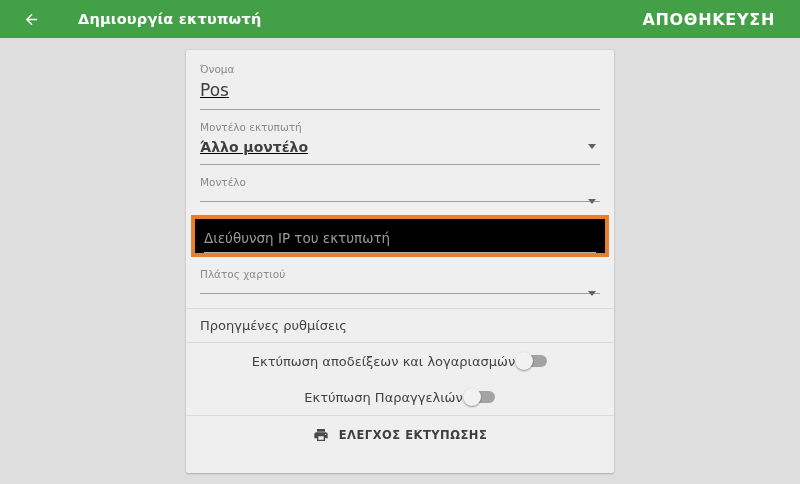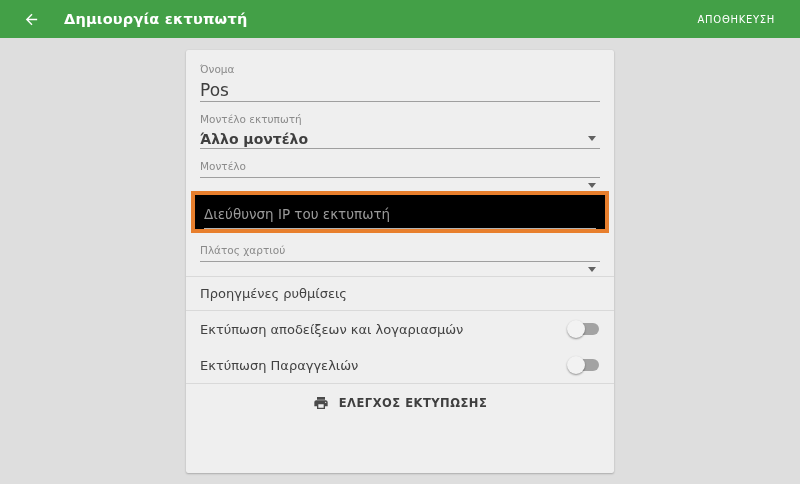--- a/index.html
+++ b/index.html
@@ -20,45 +20,46 @@
     z-index:5;
   }
   .back-btn {
     width:24px; height:24px; margin-left:19px;
     display:flex; align-items:center; justify-content:center;
     cursor:pointer;
   }
   .back-btn svg { width:17px; height:17px; fill:#ffffff; }
   .appbar-title {
     color:#ffffff; font-size:14.5px; font-weight:bold;
-    margin-left:21px; letter-spacing:0.2px;
+    margin-left:35px; letter-spacing:0.2px;
   }
   .save-btn {
     position:absolute; right:25px; top:0; height:38px;
     display:flex; align-items:center;
-    color:#ffffff; font-size:10px; font-weight:normal;
+    color:#ffffff; font-size:16px; font-weight:bold;
     letter-spacing:0.7px; cursor:pointer;
   }
 
   
   .card {
     position:absolute; left:186px; top:50px;
     width:428px; height:423px;
     background:#efefef;
     border-radius:2px;
     box-shadow:0 1px 2px rgba(0,0,0,0.22), 0 0 1px rgba(0,0,0,0.12);
   }
   .fields { padding:2px 14px 0; }
 
   .field { padding-top:11px; }
   .flabel { font-size:10.5px; color:#8a8a8a; line-height:13px; }
   .fcontrol {
     position:relative; margin-top:4px;
-    padding-bottom:0; border-bottom:1px solid #9f9f9f;
+    padding-bottom:8px; border-bottom:1px solid #9f9f9f;
     cursor:pointer;
+    text-decoration:underline;
   }
   .fvalue-lg { font-size:17px; color:#3f3f3f; line-height:21px; }
   .fvalue { font-size:14px; color:#3f3f3f; font-weight:bold; line-height:18px; }
   .fvalue-normal { font-weight:normal; }
   .dd-arrow {
     position:absolute; right:4px; top:6px;
     width:0; height:0;
     border-left:4.5px solid transparent;
     border-right:4.5px solid transparent;
     border-top:5px solid #616161;
@@ -78,21 +79,21 @@
   .placeholder { font-size:13.5px; color:#9a9a9a; line-height:17px; }
 
   
   .divider { height:1px; background:#d9d9d9; }
   .section-header {
     height:33px; display:flex; align-items:center;
     padding:0 14px; font-size:13px; color:#424242;
   }
   .toggle-row {
     height:36px; display:flex; align-items:center;
-    justify-content:space-between; padding:0 14px;
+    justify-content:center; padding:0 14px;
   }
   .toggle-label { font-size:13px; color:#424242; }
 
   .switch { position:relative; width:33px; height:18px; cursor:pointer; flex:0 0 auto; }
   .switch-track {
     position:absolute; left:3px; top:3px;
     width:29px; height:12px; border-radius:6px;
     background:#a3a3a3;
   }
   .switch-knob {

